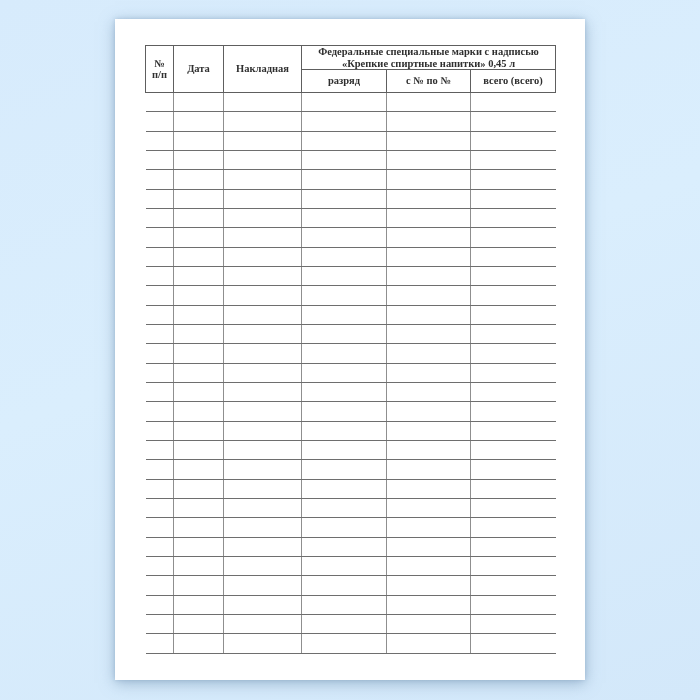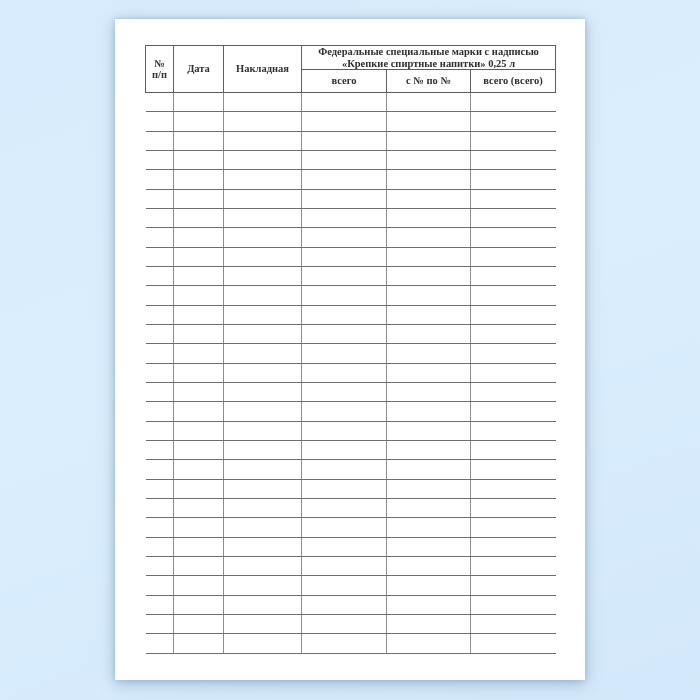--- a/index.html
+++ b/index.html
@@ -81,25 +81,25 @@
       <thead>
         <tr class="head-row-1">
           <th rowspan="2">
             <div>№</div>
             <div>п/п</div>
           </th>
           <th rowspan="2">Дата</th>
           <th rowspan="2">Накладная</th>
           <th colspan="3">
             <div>Федеральные специальные марки с надписью</div>
-            <div>«Крепкие спиртные напитки» 0,25 л</div>
+            <div>«Крепкие спиртные напитки» 0,45 л</div>
           </th>
         </tr>
         <tr class="head-row-2">
-          <th>всего</th>
+          <th>разряд</th>
           <th>с № по №</th>
           <th>всего (всего)</th>
         </tr>
       </thead>
       <tbody>
           <tr>
             <td></td>
             <td></td>
             <td></td>
             <td></td>

